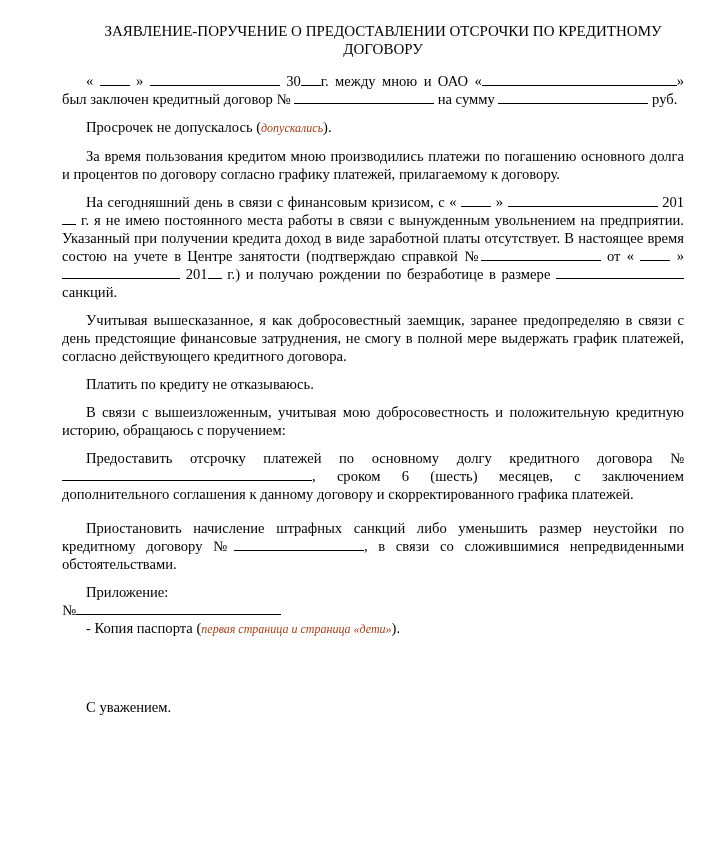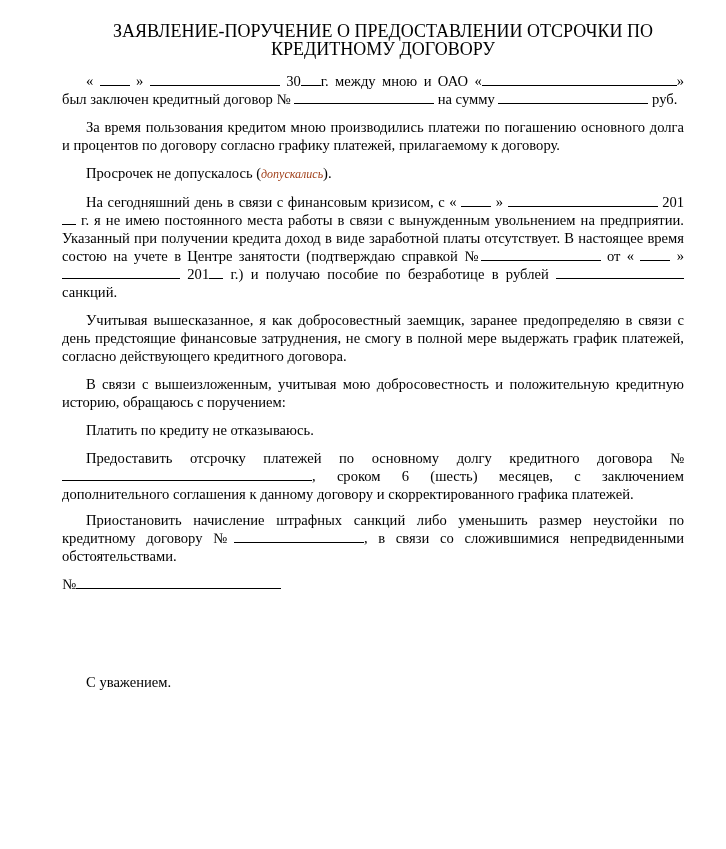--- a/index.html
+++ b/index.html
@@ -1,80 +1,84 @@
 <!DOCTYPE html>
 <html><head>
   <meta charset="utf-8">
   <style>
     html, body { margin: 0; padding: 0; background: #ffffff; }
     body { width: 726px; height: 849px; position: relative; overflow: hidden;
       font-family: "Liberation Serif", serif; font-size: 14.6px; color: #000; line-height: 18px; }
     .page { position: absolute; left: 62px; top: 22px; width: 622px; }
-    .title { text-align: center; font-size: 18px; line-height: 18px; margin: 0 0 14px 0; padding-left: 20px; }
+    .title { text-align: center; font-size: 15px; line-height: 18px; margin: 0 0 14px 0; padding-left: 20px; }
     p { margin: 0 0 10px 0; text-align: justify; text-indent: 24px; }
     .u { display: inline-block; border-bottom: 1px solid #000; height: 13px; vertical-align: baseline; }
     .note { color: #a0401a; font-style: italic; font-size: 12px; }
-    .tight { margin-bottom: 8px; }
+    .tight { margin-bottom: 16px; }
     .list p { margin: 0; }
-    .sign { margin-top: 80px; text-indent: 24px; }
+    .sign { margin-top: 60px; text-indent: 24px; }
   </style>
 </head>
 <body>
 
 <div class="page">
   <div class="title">ЗАЯВЛЕНИЕ-ПОРУЧЕНИЕ О ПРЕДОСТАВЛЕНИИ ОТСРОЧКИ ПО КРЕДИТНОМУ ДОГОВОРУ</div>
 
   <p>
     <span>«</span>
     <span class="u" style="width:30px"></span>
     <span>»</span>
     <span class="u" style="width:130px"></span>
     <span>30</span><span class="u" style="width:20px"></span><span>г. между мною и ОАО «</span><span class="u" style="width:195px"></span><span>» был заключен кредитный договор №</span>
     <span class="u" style="width:140px"></span>
     <span>на сумму</span>
     <span class="u" style="width:150px"></span>
     <span>руб.</span>
   </p>
 
-  <p>За время пользования кредитом мною производились платежи по погашению основного долга и процентов по договору согласно графику платежей, прилагаемому к договору.</p>
-
   <p>
     <span>Просрочек не допускалось (</span><span class="note">допускались</span><span>).</span>
   </p>
+
+  <p>За время пользования кредитом мною производились платежи по погашению основного долга и процентов по договору согласно графику платежей, прилагаемому к договору.</p>
 
   <p>
     <span>На сегодняшний день в связи с финансовым кризисом, с «</span>
     <span class="u" style="width:30px"></span>
     <span>»</span>
     <span class="u" style="width:150px"></span>
     <span>201</span><span class="u" style="width:14px"></span>
     <span>г. я не имею постоянного места работы в связи с вынужденным увольнением на предприятии. Указанный при получении кредита доход в виде заработной платы отсутствует. В настоящее время состою на учете в Центре занятости (подтверждаю справкой №</span><span class="u" style="width:120px"></span>
     <span>от «</span>
     <span class="u" style="width:30px"></span>
     <span>»</span>
     <span class="u" style="width:118px"></span>
     <span>201</span><span class="u" style="width:14px"></span>
-    <span>г.) и получаю пособие по безработице в рублей</span>
+    <span>г.) и получаю рождении по безработице в размере</span>
     <span class="u" style="width:128px"></span>
     <span>санкций.</span>
   </p>
 
   <p>Учитывая вышесказанное, я как добросовестный заемщик, заранее предопределяю в связи с день предстоящие финансовые затруднения, не смогу в полной мере выдержать график платежей, согласно действующего кредитного договора.</p>
+  <p>Платить по кредиту не отказываюсь.</p>
   <p>В связи с вышеизложенным, учитывая мою добросовестность и положительную кредитную историю, обращаюсь с поручением:</p>
-  <p>Платить по кредиту не отказываюсь.</p>
 
   <p class="tight">
     <span>Предоставить отсрочку платежей по основному долгу кредитного договора №</span><span class="u" style="width:250px"></span><span>, сроком 6 (шесть) месяцев, с заключением дополнительного соглашения к данному договору и скорректированного графика платежей.</span>
   </p>
   <p>
     <span>Приостановить начисление штрафных санкций либо уменьшить размер неустойки по кредитному договору №</span><span class="u" style="width:130px"></span><span>, в связи со сложившимися непредвиденными обстоятельствами.</span>
   </p>
 
 
   <div class="list">
+    <p>Приложение:</p>
     <p style="text-indent:0">
       <span>№</span><span class="u" style="width:205px"></span>
+    </p>
+    <p>
+      <span>- Копия паспорта (</span><span class="note">первая страница и страница «дети»</span><span>).</span>
     </p>
   </div>
 
   <p class="sign">С уважением.</p>
 
 </div>
 
 </body></html>

